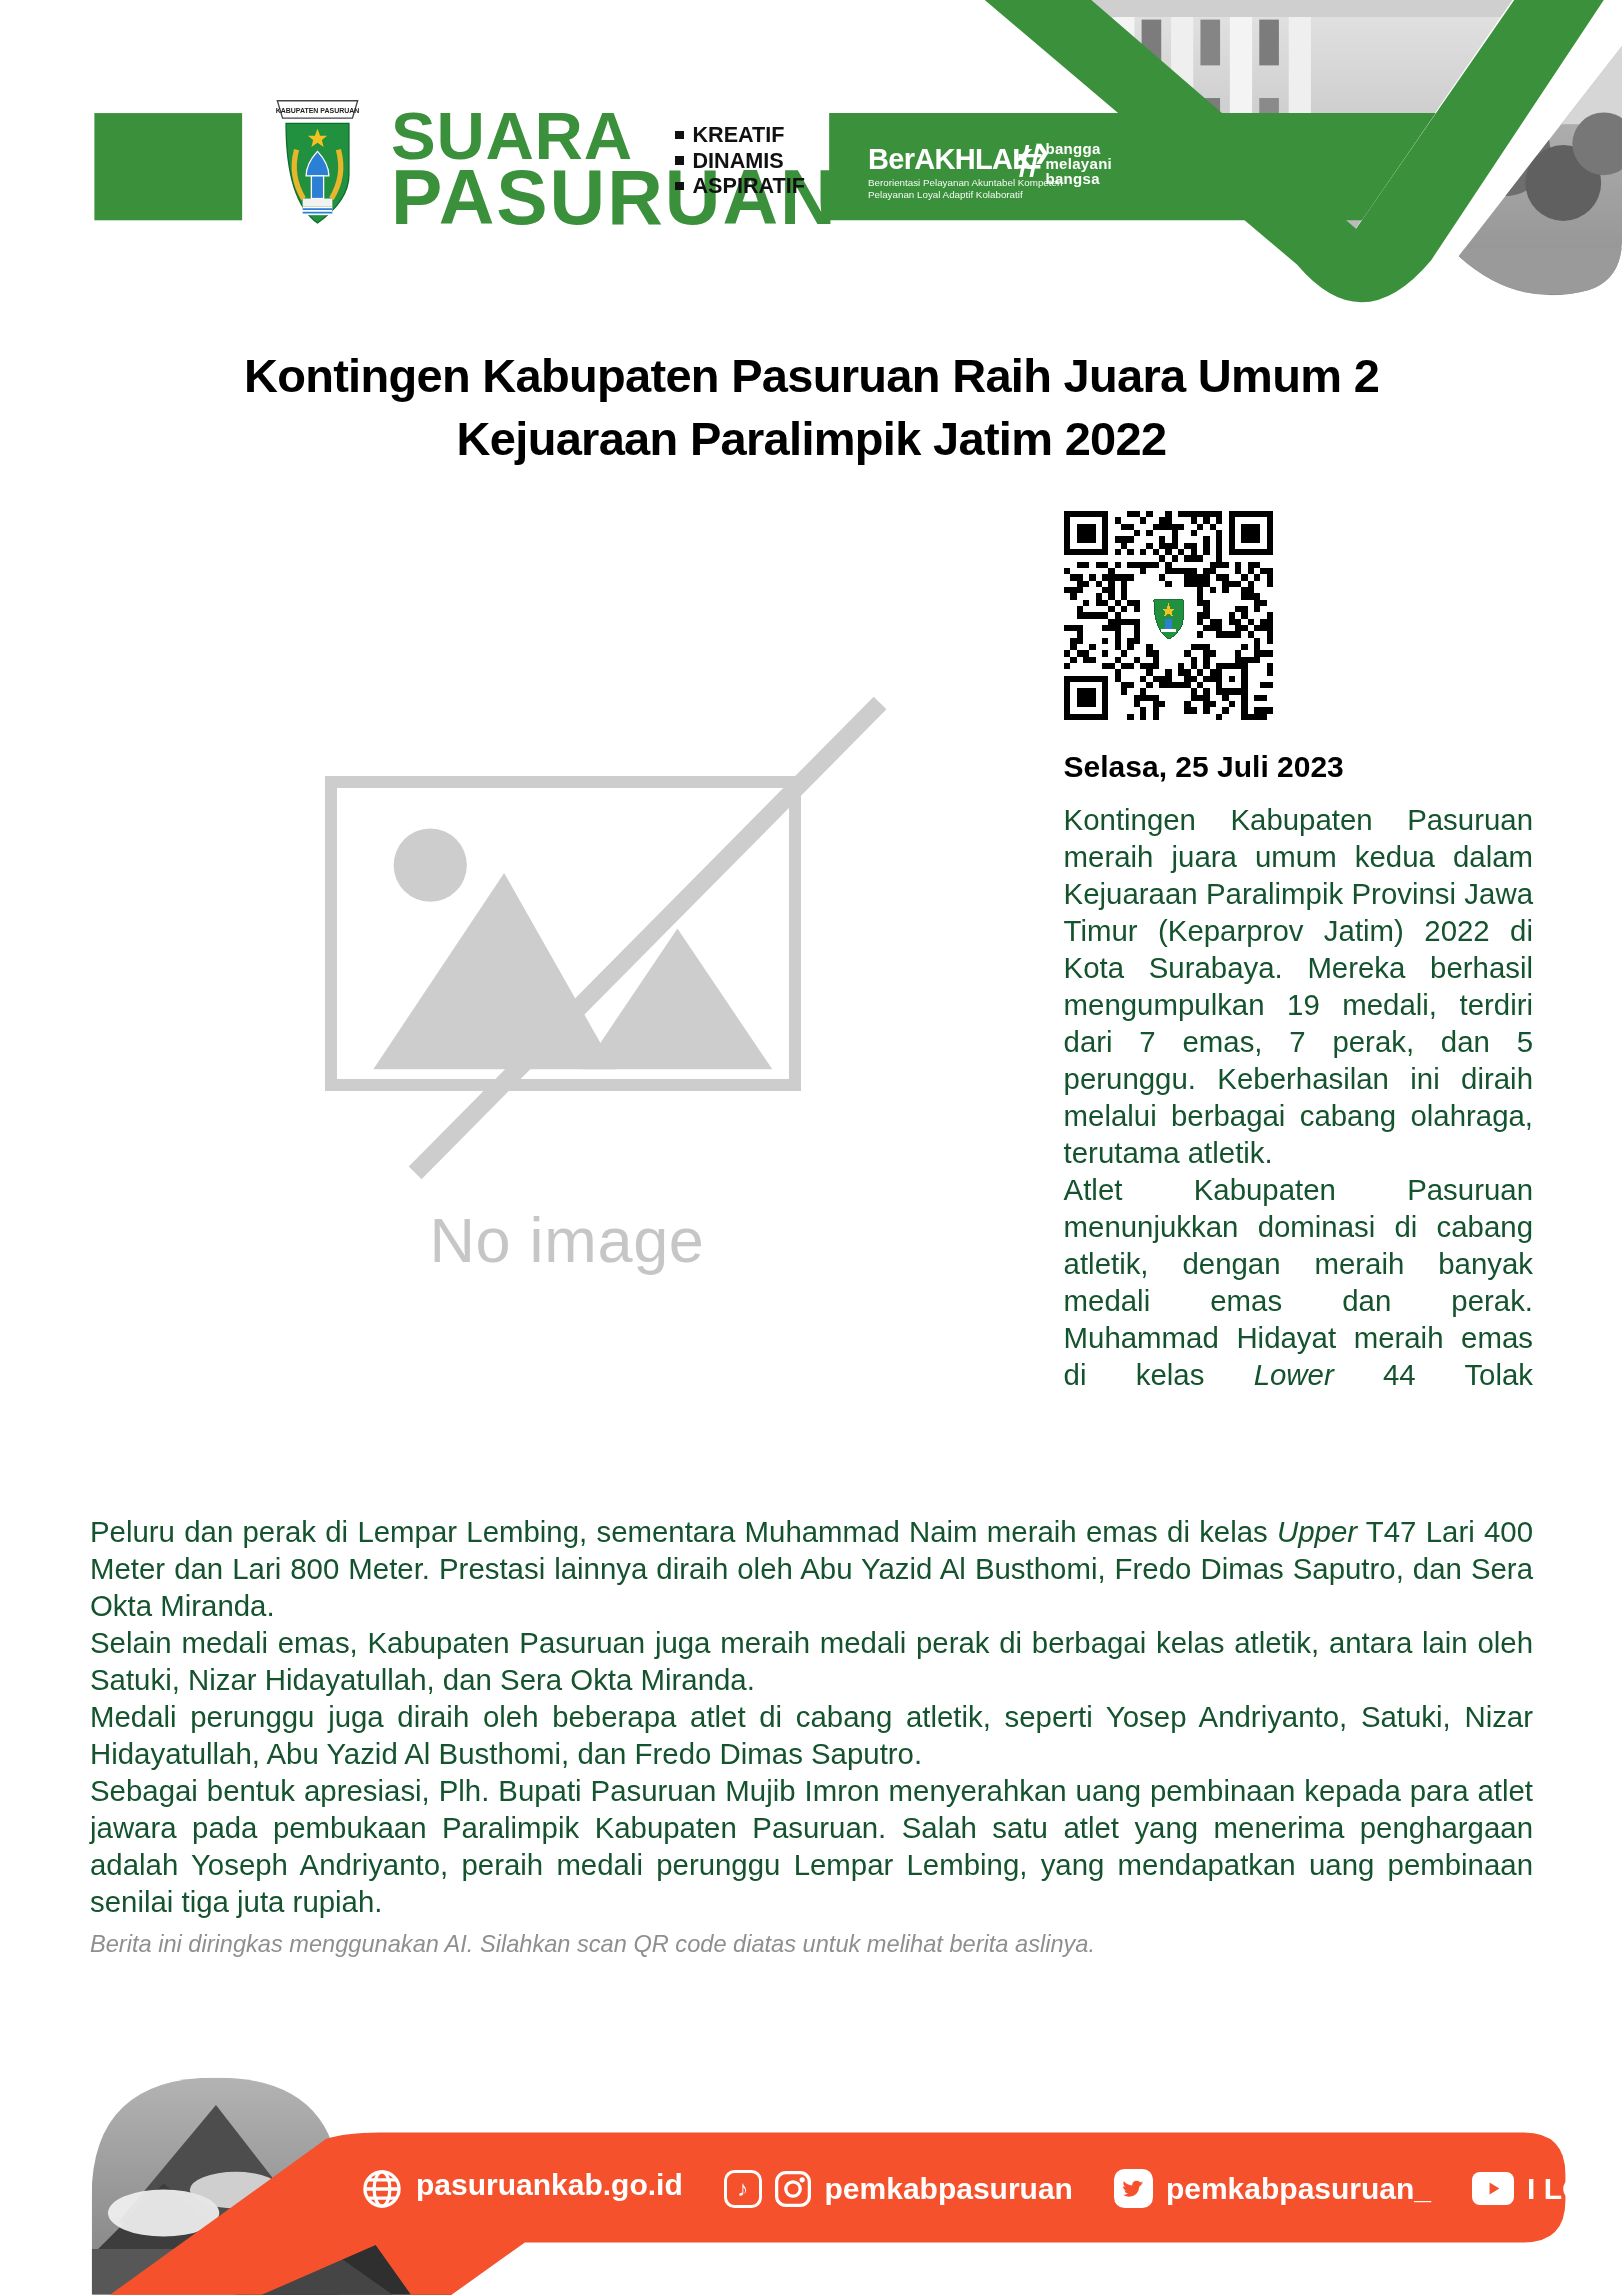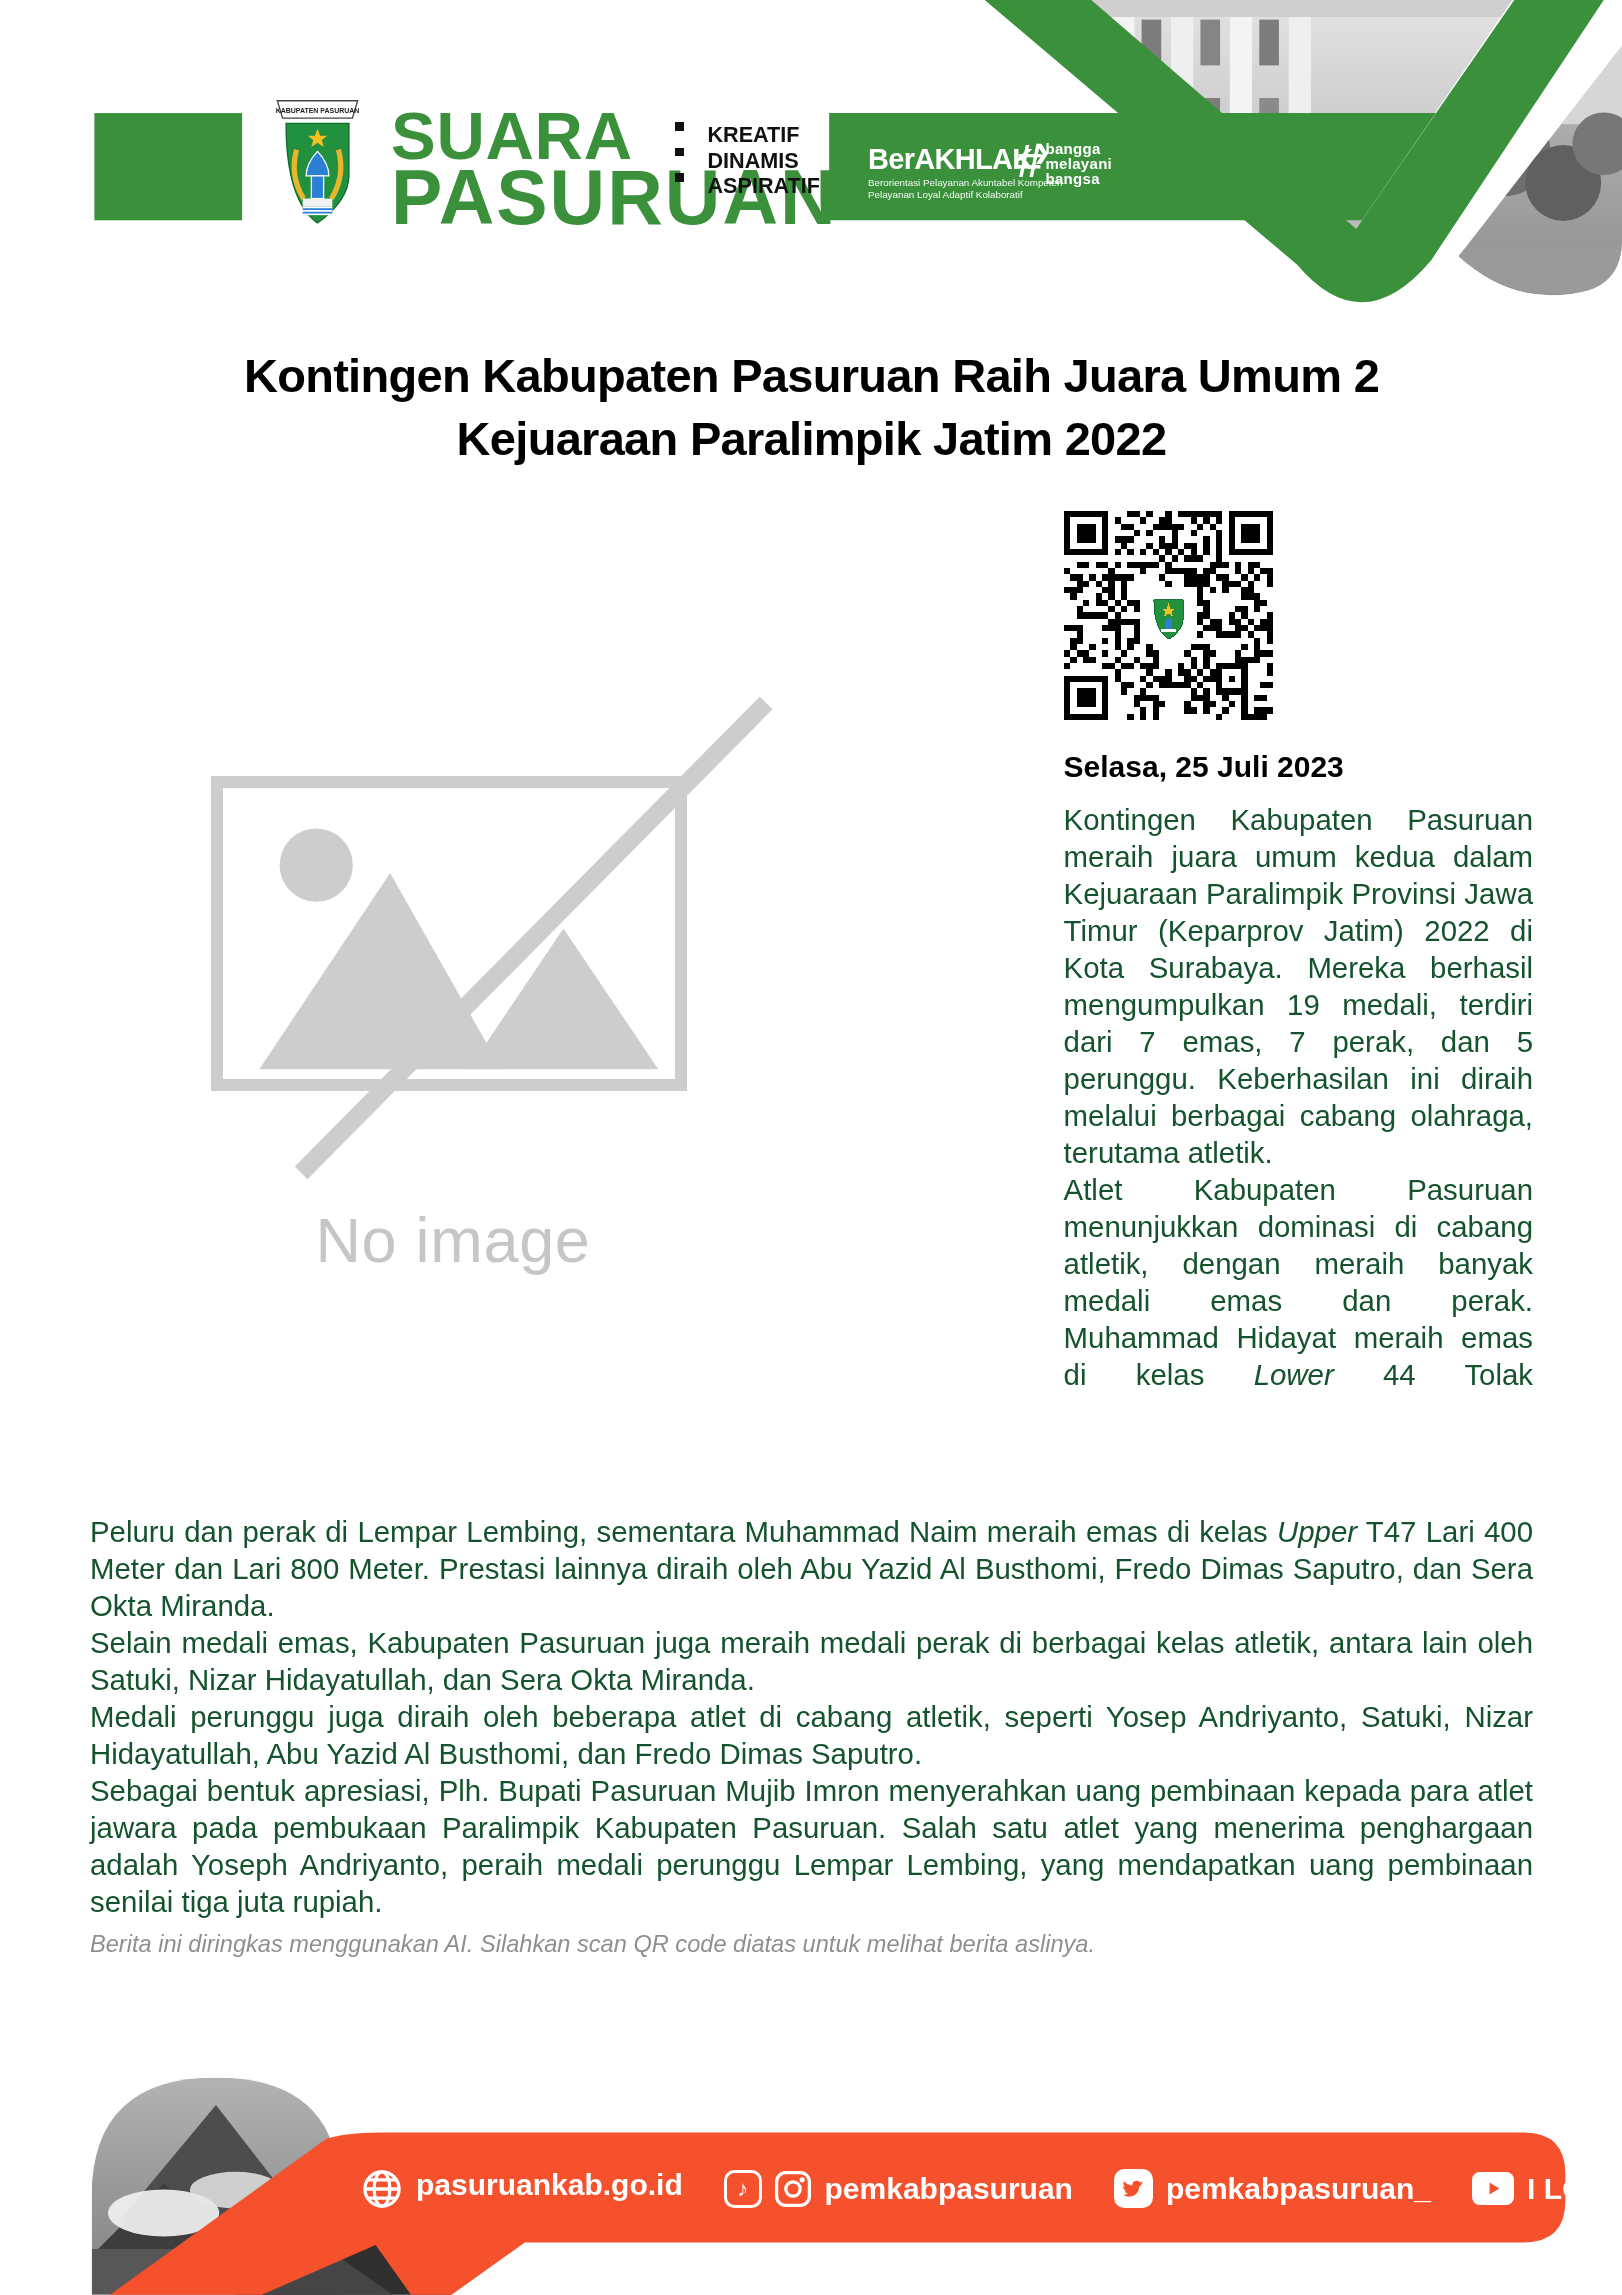--- a/index.html
+++ b/index.html
@@ -8,38 +8,38 @@
   svg text{font-family:"Liberation Sans",sans-serif;}
 
   
   .header{position:relative;width:1418px;height:340px;}
   .header-art{position:absolute;left:0;top:0;}
   .crest{position:absolute;left:251px;top:99px;}
   .brand{position:absolute;left:391px;top:107px;color:#3b913b;font-weight:700;letter-spacing:0.7px;}
   .brand .l1{display:block;font-size:67px;line-height:58px;}
   .brand .l2{display:block;font-size:77px;line-height:64px;letter-spacing:2px;}
   .tagline{position:absolute;left:675px;top:122px;}
-  .tag-item{display:flex;align-items:flex-start;gap:24px;font-size:21.6px;font-weight:700;line-height:25.5px;color:#111;}
+  .tag-item{display:flex;align-items:center;gap:9px;font-size:21.6px;font-weight:700;line-height:25.5px;color:#111;}
   .tag-bullet{width:8.5px;height:8.5px;background:#111;display:inline-block;}
   .berakhlak{position:absolute;left:868px;top:145px;color:#fff;}
   .berakhlak .bt{font-size:29px;font-weight:700;letter-spacing:-0.7px;line-height:29px;}
   .berakhlak .arrow{font-size:19.6px;position:relative;top:-10.5px;left:1.3px;font-weight:700;}
   .berakhlak .bs{font-size:9.8px;line-height:12.4px;opacity:.95;}
   .bangga{position:absolute;left:1016px;top:136px;color:#fff;display:flex;align-items:flex-start;}
   .bangga .hash{font-size:46px;font-weight:700;font-style:italic;line-height:50px;margin-right:3.9px;}
   .bangga .words{padding-top:5.2px;}
   .bangga .w{display:block;font-size:15px;font-weight:700;line-height:15px;letter-spacing:0.3px;}
 
   
   .title{margin:0;padding:3.9px 92px 0;text-align:center;font-size:47px;line-height:63px;
          font-weight:700;color:#000;letter-spacing:-0.7px;}
 
   
   .cols{display:flex;padding:0 90px;margin-top:41px;height:1002px;box-sizing:border-box;gap:19.6px;}
-  .col-left{flex:0 0 954px;display:flex;flex-direction:column;}
+  .col-left{flex:0 0 954px;display:flex;flex-direction:column;align-items:center;}
   .placeholder{position:relative;width:726px;margin-top:192px;height:556px;}
   .ph-frame{position:absolute;left:121px;top:73px;width:452px;height:291px;border:12.4px solid #cdcdcd;}
   .ph-slash{position:absolute;left:113px;top:226px;width:661px;height:17.7px;background:#cdcdcd;
             transform:rotate(-45.3deg);transform-origin:center;}
   .ph-label{position:absolute;left:0;top:501px;width:100%;text-align:center;
             font-size:63px;color:#c6c6c6;letter-spacing:0.7px;}
   .col-right{flex:1;min-width:0;}
   .qr{display:block;}
   .date{margin-top:30px;font-size:30px;font-weight:700;color:#000;}
   .body-text{font-size:29.4px;line-height:37px;text-align:justify;color:#14532d;}

